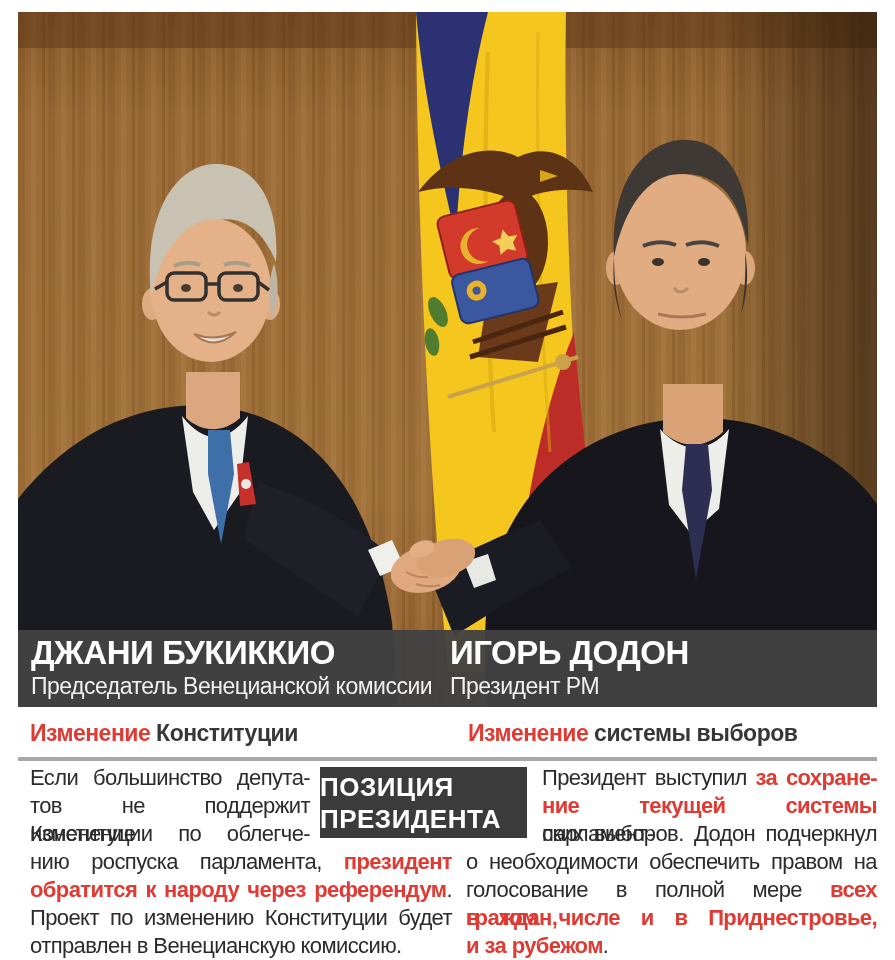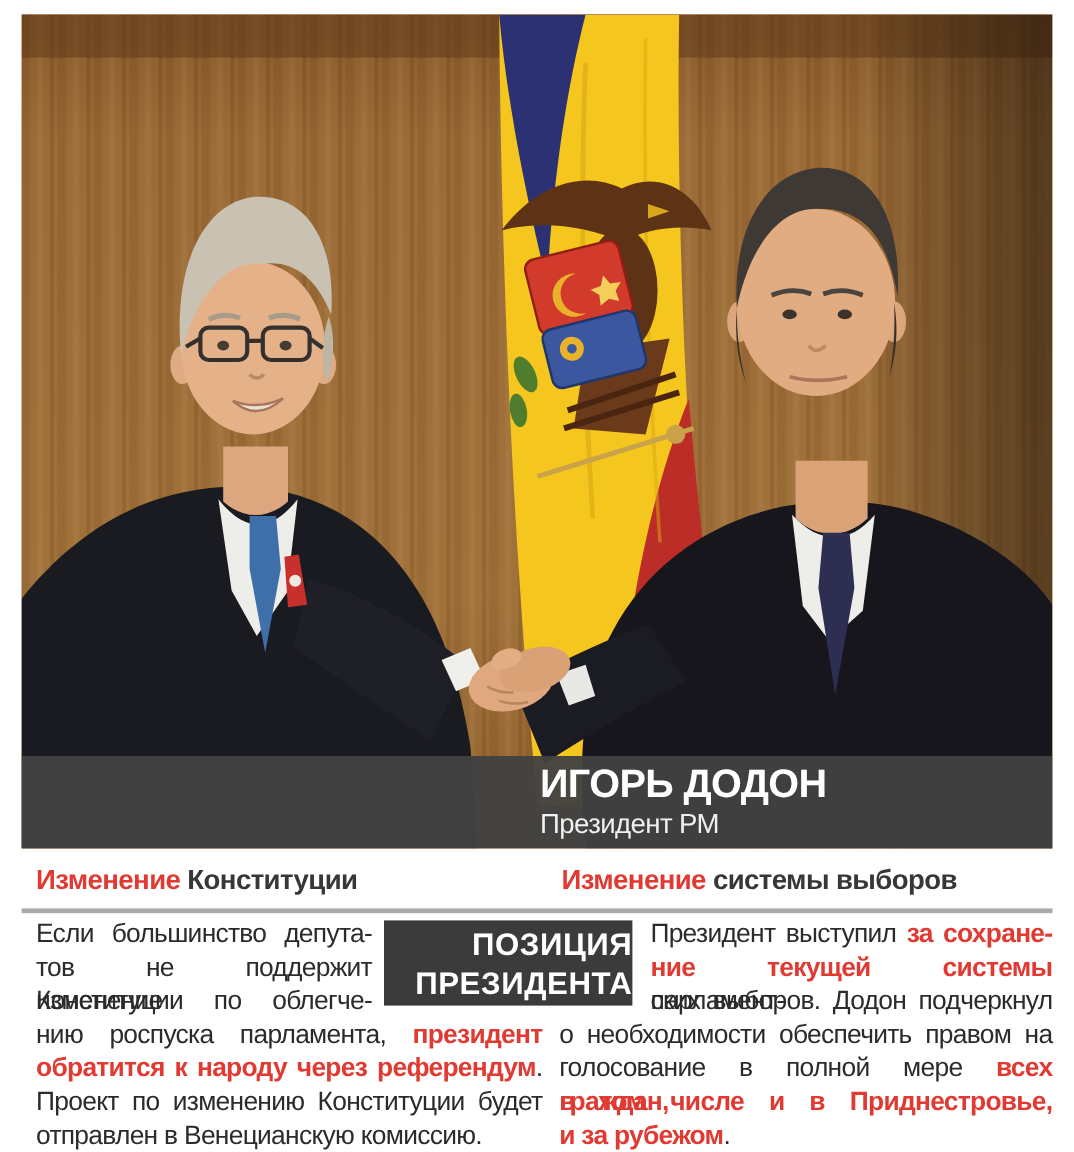--- a/index.html
+++ b/index.html
@@ -32,21 +32,21 @@
   .col-right{left:466px;width:411px;}
   .line{font-size:22px;line-height:28px;height:28px;letter-spacing:-0.6px;
         text-align:justify;text-align-last:justify;white-space:normal;overflow:visible;}
   .line.nojust{text-align:left;text-align-last:left;}
   .col-left .line.wrap{margin-right:142px;}
   .col-right .line.wrap{margin-left:76px;}
   .line .red{color:#e03a32;font-weight:bold;}
 
   
   .badge{position:absolute;left:320px;top:767px;width:207px;height:71px;background:#3b3b3b;
-         color:#ffffff;text-align:right;font-weight:bold;font-size:26px;line-height:32px;
+         color:#ffffff;text-align:left;font-weight:bold;font-size:26px;line-height:32px;
          letter-spacing:0.5px;padding-top:4px;box-sizing:border-box;}
 </style>
 </head>
 <body>
 
 <div class="page">
 
   <div class="photo">
     <svg viewBox="0 0 859 695" width="859" height="695" xmlns="http://www.w3.org/2000/svg">
       <defs>
@@ -158,20 +158,24 @@
         <path d="M446,550 L470,542 L478,568 L456,576 Z" fill="#e8e8e4"></path>
         <ellipse cx="408" cy="557" rx="36" ry="23" fill="#dfa87e" transform="rotate(-14 408 557)"></ellipse>
         <ellipse cx="428" cy="546" rx="30" ry="18" fill="#d9a176" transform="rotate(-16 428 546)"></ellipse>
         <ellipse cx="404" cy="537" rx="13" ry="8" fill="#e4ae84" transform="rotate(-20 404 537)"></ellipse>
         <path d="M388,560 Q398,566 410,565" stroke="#b9855f" stroke-width="2" fill="none"></path>
         <path d="M398,572 Q410,576 422,573" stroke="#b9855f" stroke-width="2" fill="none"></path>
       </g>
     </svg>
 
     <div class="caption-bar">
+      <div class="cap-group cap-left">
+        <div class="cap-name">ДЖАНИ БУКИККИО</div>
+        <div class="cap-role">Председатель Венецианской комиссии</div>
+      </div>
       <div class="cap-group cap-right">
         <div class="cap-name">ИГОРЬ ДОДОН</div>
         <div class="cap-role">Президент РМ</div>
       </div>
     </div>
   </div>
 
   <div class="headline hl-left">
     <span class="accent">Изменение</span>
     <span>Конституции</span>

